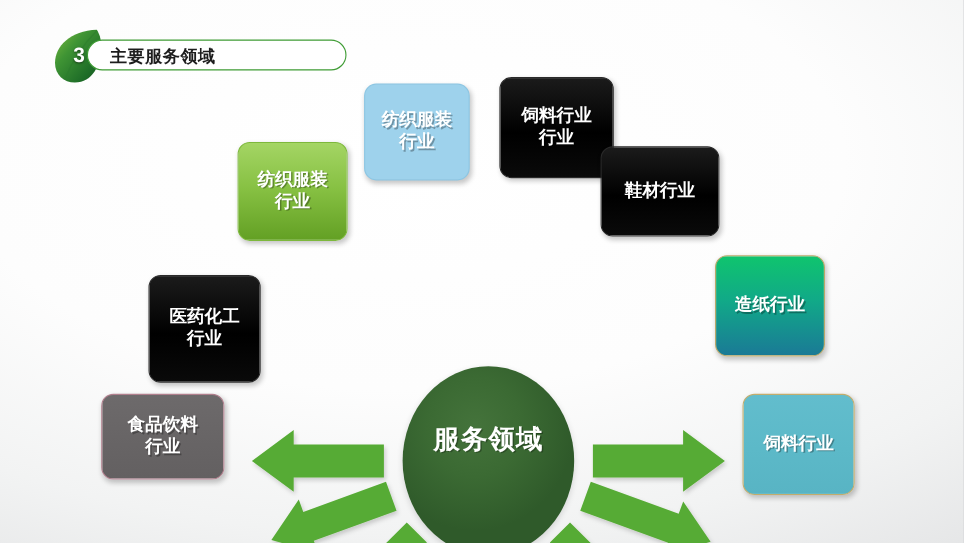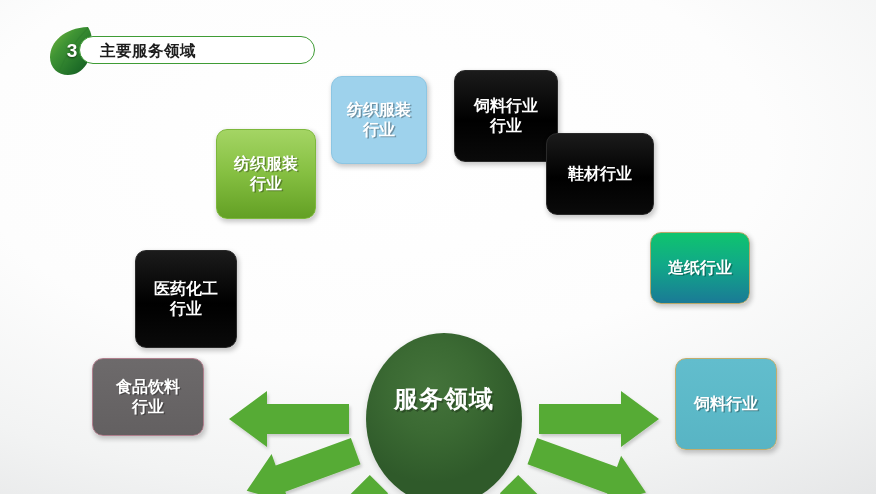--- a/index.html
+++ b/index.html
@@ -131,21 +131,21 @@
         <span class="lbl">饲料行业
 行业</span>
       </div>
       <div class="node n-black" style="left: 546px; top: 133px; width: 108px; height: 82px; text-align: center;">
         <span class="lbl">鞋材行业</span>
       </div>
       <div class="node n-black" style="left: 135px; top: 250px; width: 102px; height: 98px;">
         <span class="lbl">医药化工
 行业</span>
       </div>
-      <div class="node n-teal-grad" style="left: 650px; top: 232px; width: 100px; height: 72px; text-align: center;">
+      <div class="node n-teal-grad" style="left: 650px; top: 232px; width: 100px; height: 92px; text-align: center;">
         <span class="lbl">造纸行业</span>
       </div>
       <div class="node n-gray" style="left: 92px; top: 358px; width: 112px; height: 78px;">
         <span class="lbl">食品饮料
 行业</span>
       </div>
       <div class="node n-cyan" style="left: 675px; top: 358px; width: 102px; height: 92px;">
         <span class="lbl">饲料行业</span>
       </div>
     </div>

